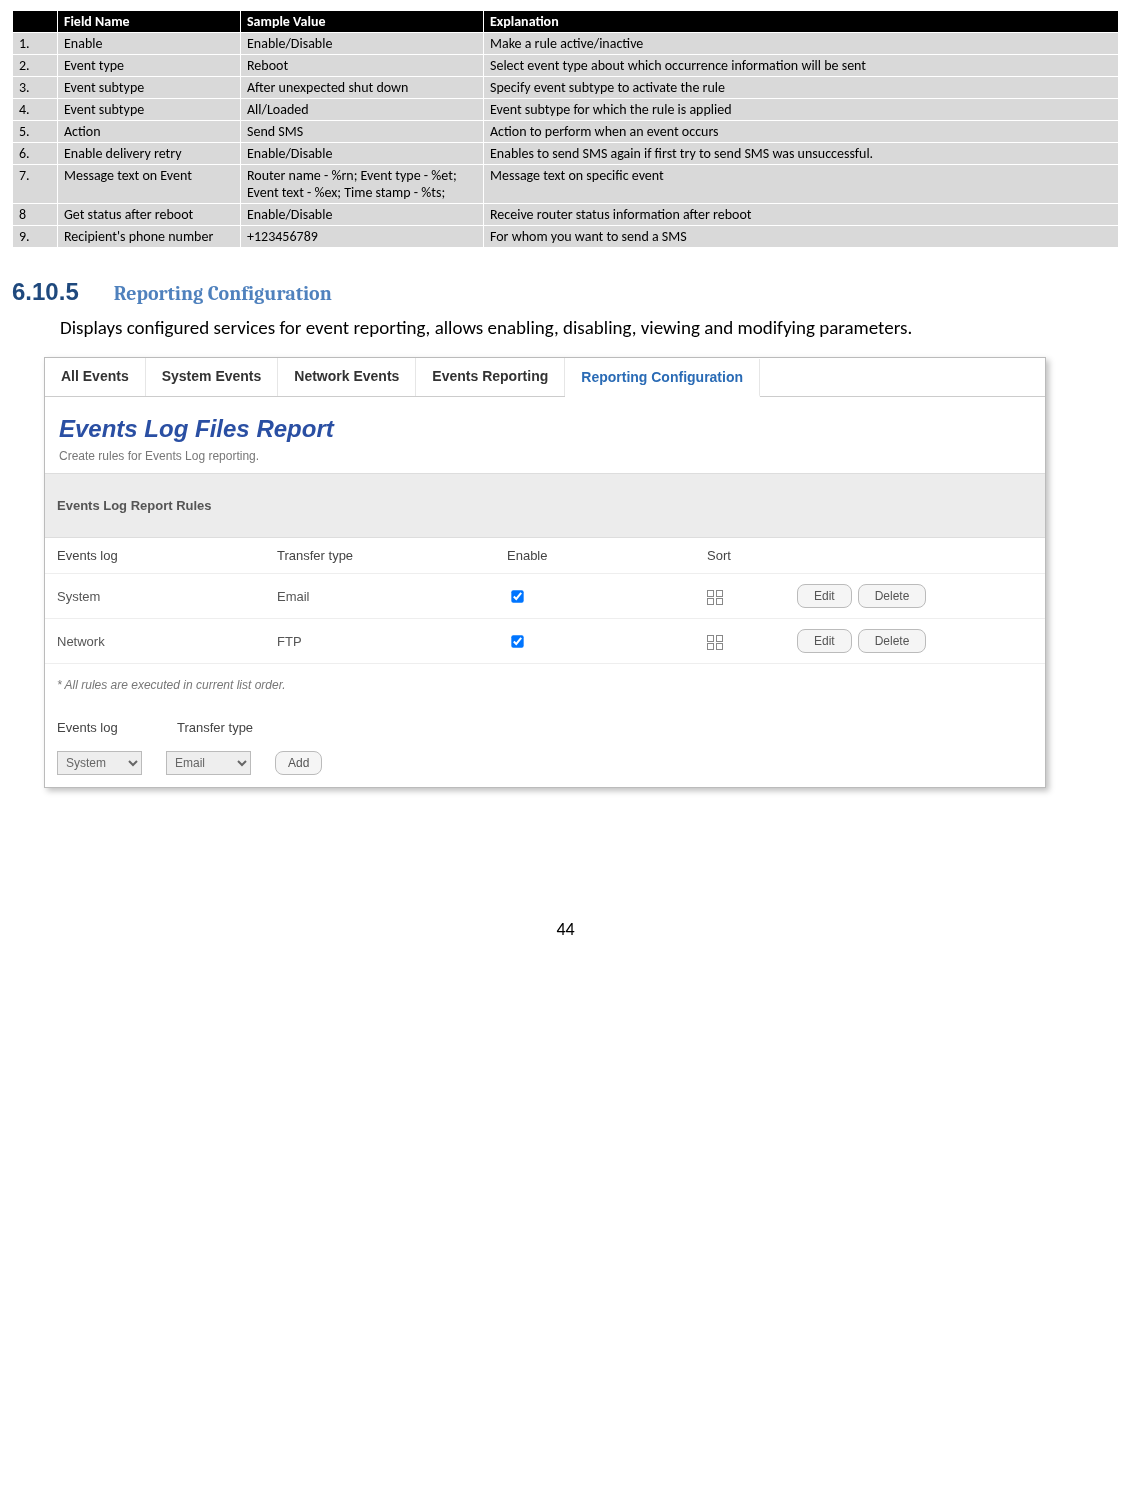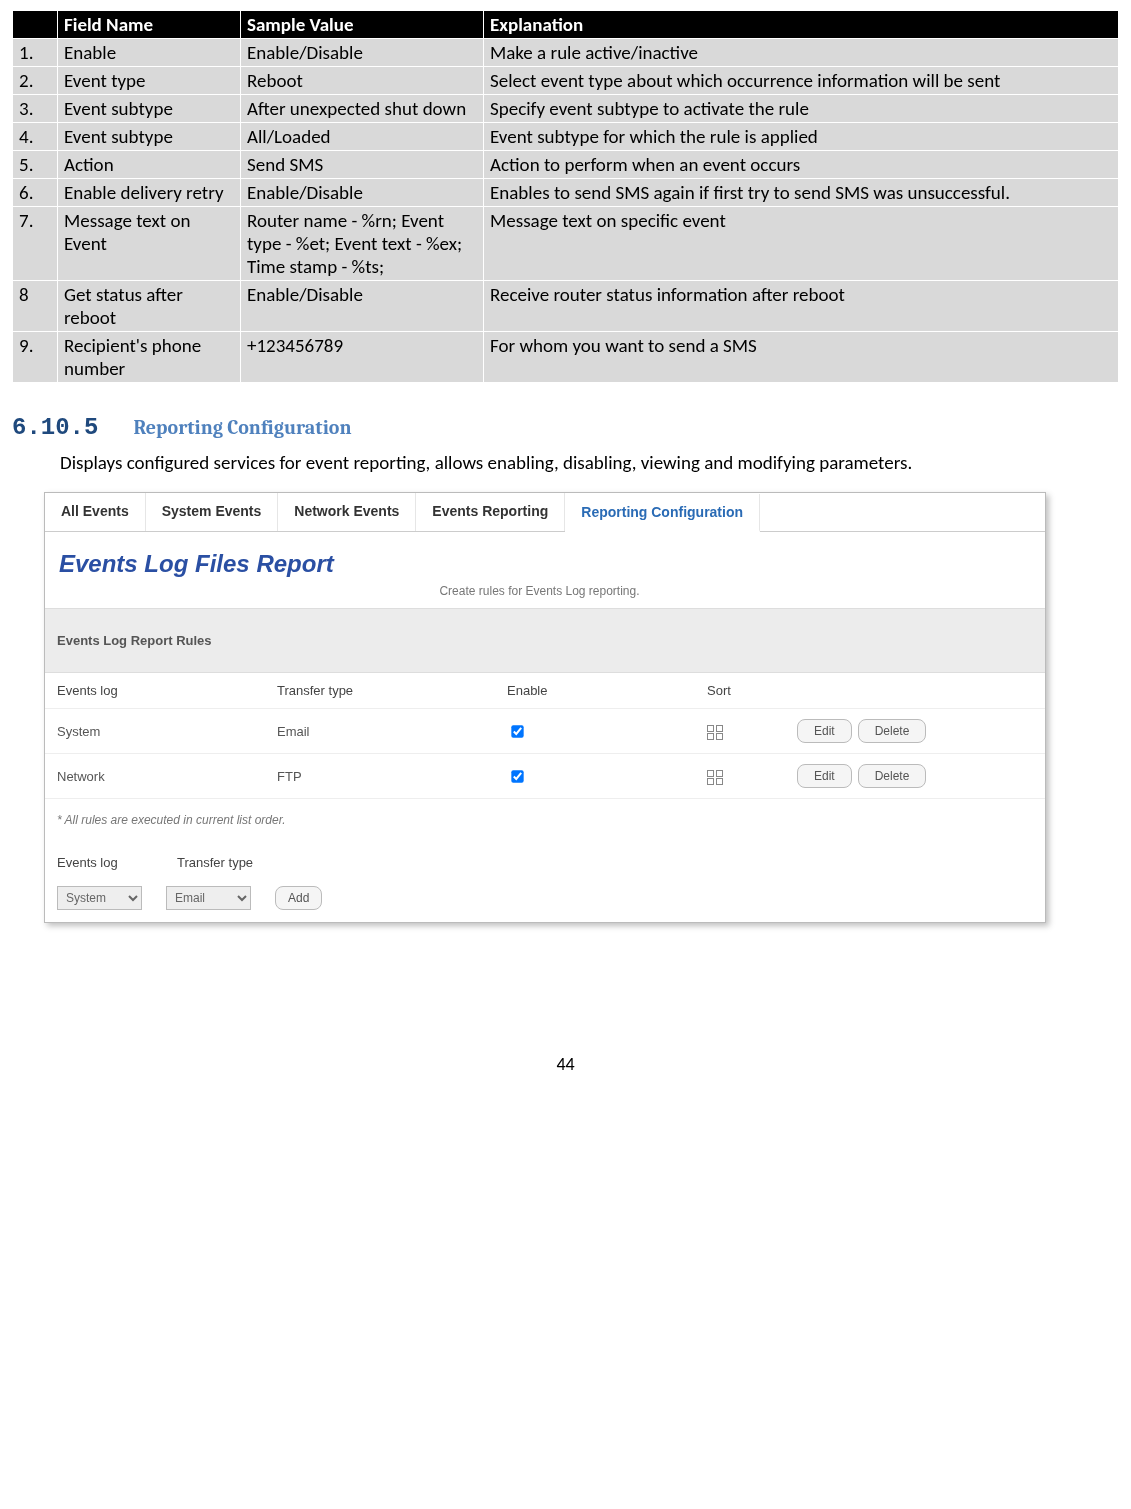--- a/index.html
+++ b/index.html
@@ -6,21 +6,21 @@
     font-family: Calibri, Arial, sans-serif;
     margin: 0;
     padding: 10px 12px 20px 12px;
     background: #fff;
     color: #000;
     width: 1107px;
   }
   table.field-table {
     border-collapse: collapse;
     width: 100%;
-    font-size: 19px;
+    font-size: 14px;
   }
   table.field-table th {
     background: #000;
     color: #fff;
     text-align: left;
     padding: 2px 6px;
     font-weight: bold;
     border: 1px solid #fff;
   }
   table.field-table td {
@@ -29,21 +29,21 @@
     border: 1px solid #fff;
     vertical-align: top;
   }
   .section-heading {
     margin: 30px 0 10px 0;
     font-size: 22px;
   }
   .section-number {
     color: #1f497d;
     font-weight: bold;
-    font-family: Liberation Mono, monospace;
+    font-family: Liberation Sans, sans-serif;
     font-size: 24px;
   }
   .section-title {
     color: #4f81bd;
     font-weight: bold;
     font-family: Cambria, serif;
     margin-left: 30px;
     font-size: 20px;
   }
   .section-desc {
@@ -82,21 +82,20 @@
     font-weight: bold;
     font-style: italic;
     font-size: 24px;
     padding: 18px 10px 6px 14px;
     font-family: Arial, sans-serif;
   }
   .panel-sub {
     color: #777;
     font-size: 12px;
     padding: 0 25px 10px 14px;
-    text-align: center;
   }
   .panel-band {
     background: #ececec;
     color: #555;
     font-weight: bold;
     font-size: 13px;
     padding: 24px 12px;
     border-top: 1px solid #ddd;
     border-bottom: 1px solid #ddd;
   }

